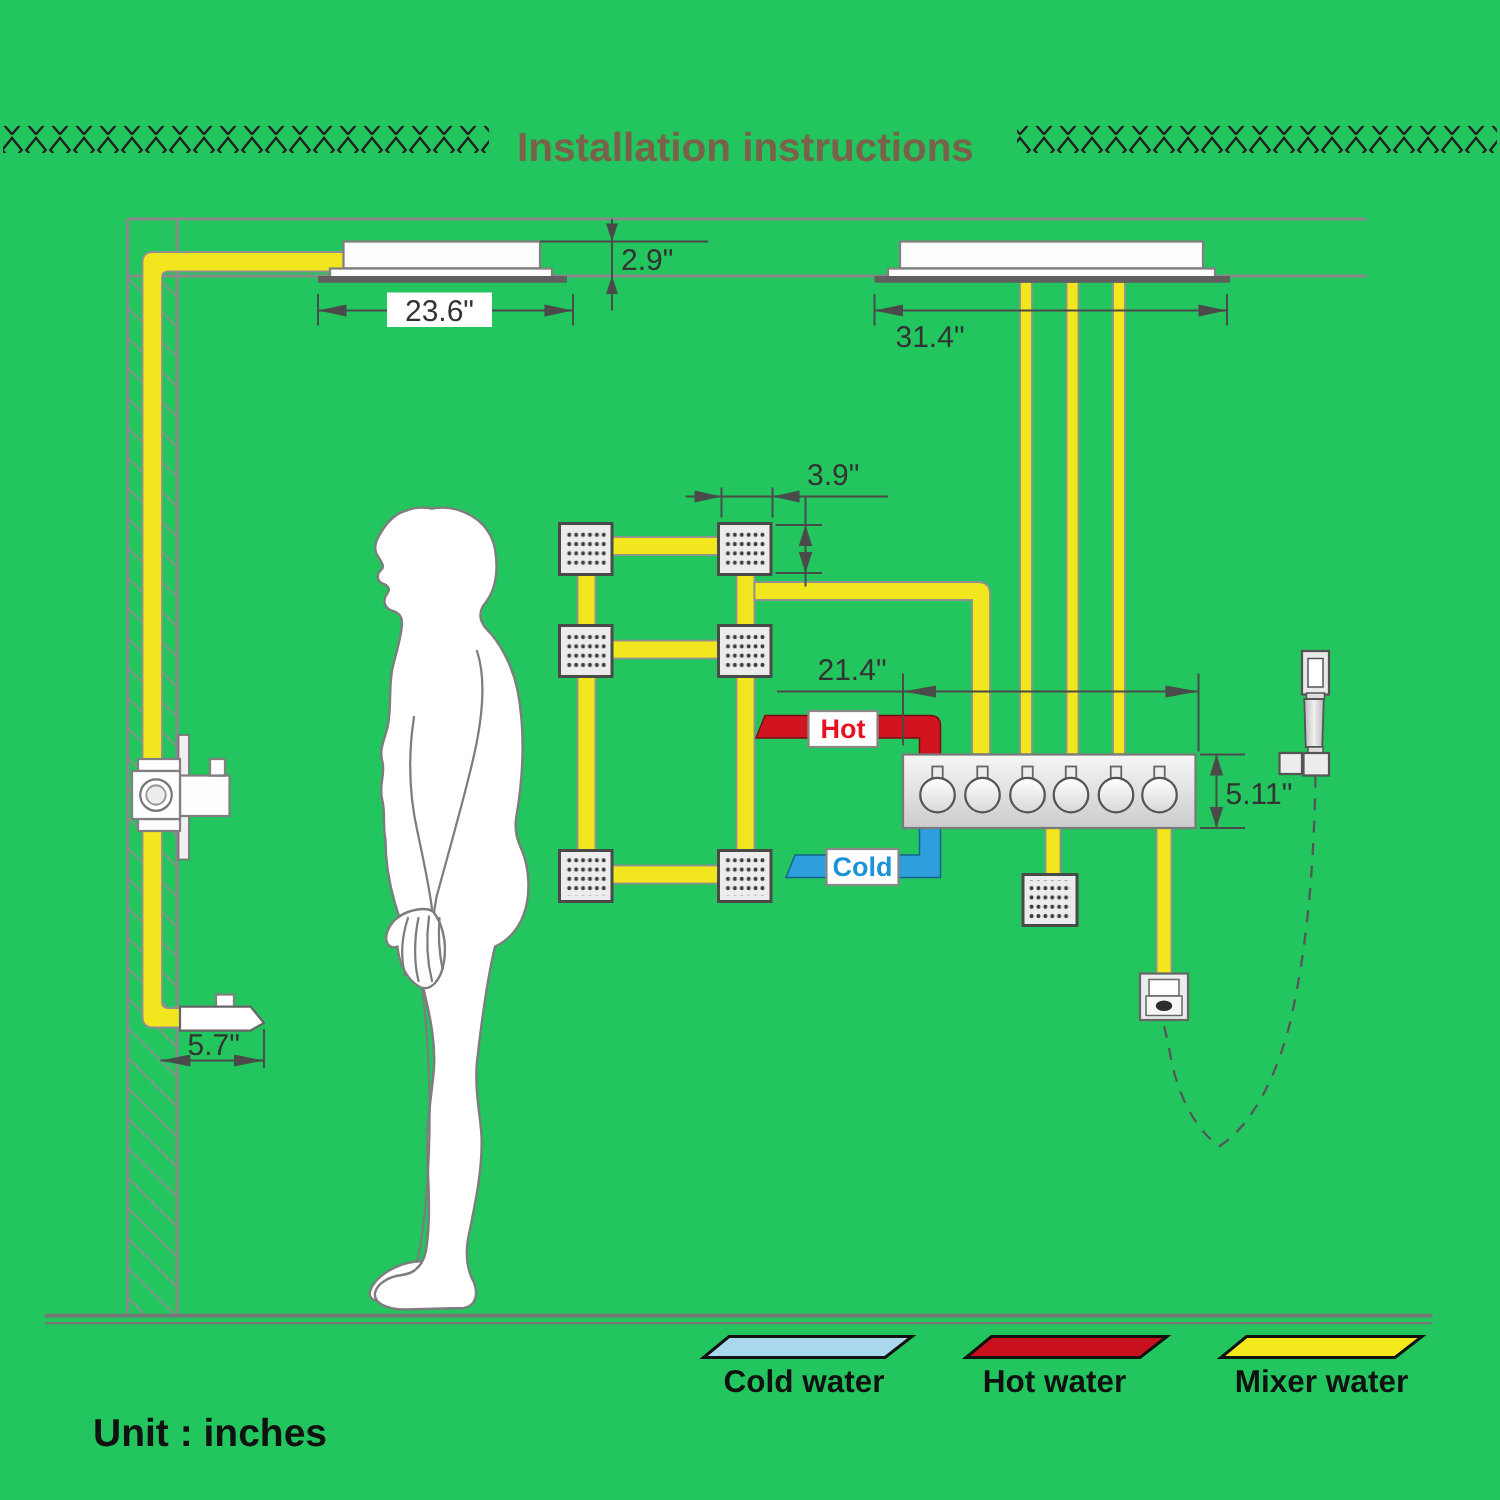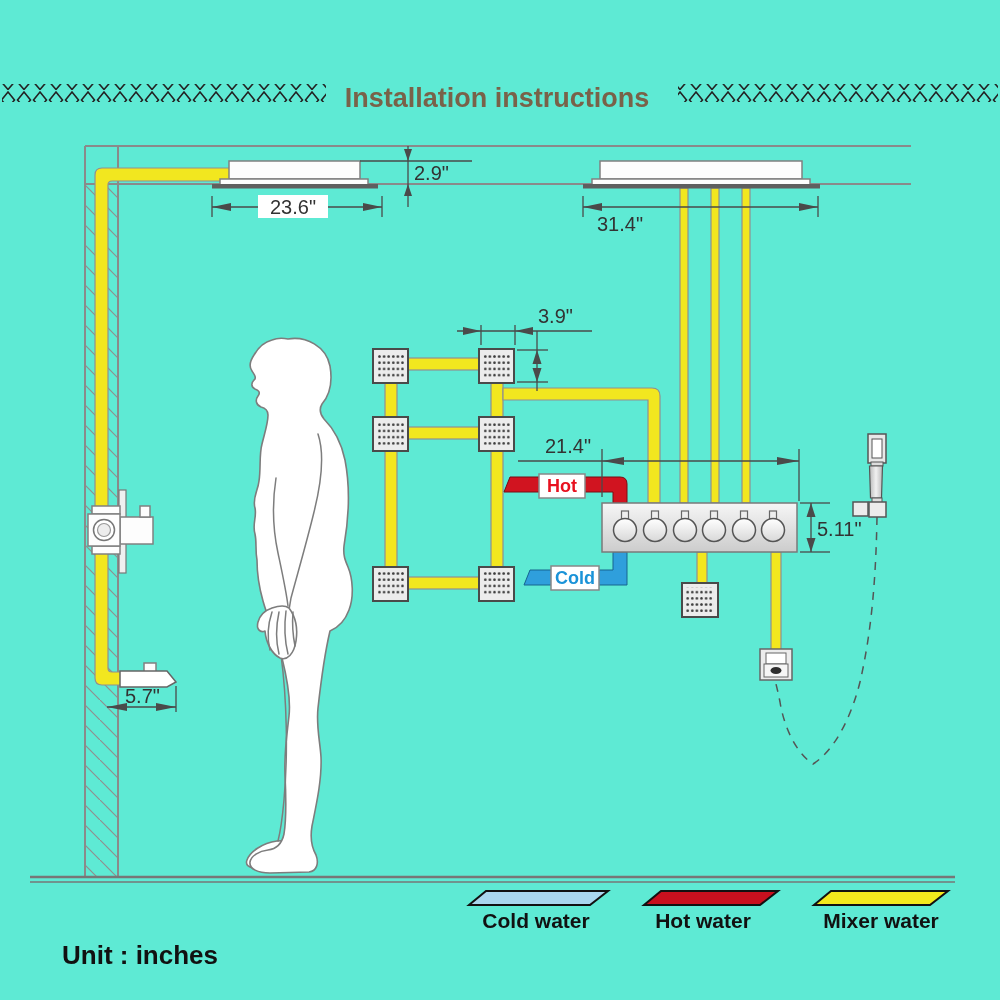--- a/index.html
+++ b/index.html
@@ -1,16 +1,16 @@
 <!DOCTYPE html>
 <html><head>
 <meta charset="utf-8">
 <style>
   html,body{margin:0;padding:0;background:#ffffff;}
-  #stage{position:relative;width:1000px;height:1000px;background:#5eead4;overflow:hidden;
+  #stage{position:relative;width:1000px;height:1000px;background:#22c55e;overflow:hidden;
          font-family:"Liberation Sans",sans-serif;text-decoration:underline;}
   svg text{font-family:"Liberation Sans",sans-serif;}
   .title-text{font-size:27px;font-weight:bold;}
   .dim-text{font-size:20px;fill:#333333;}
   .tag-text{font-size:18px;font-weight:bold;}
   .legend-text{font-size:21px;font-weight:bold;fill:#111111;}
   .unit-text{font-size:26px;font-weight:bold;fill:#111111;}
   .struct{stroke:#8a8a8a;stroke-width:2;fill:none;}
   .dimline{stroke:#4a4a4a;stroke-width:1.3;fill:none;}
   .dimarrow{fill:#4a4a4a;stroke:none;}

